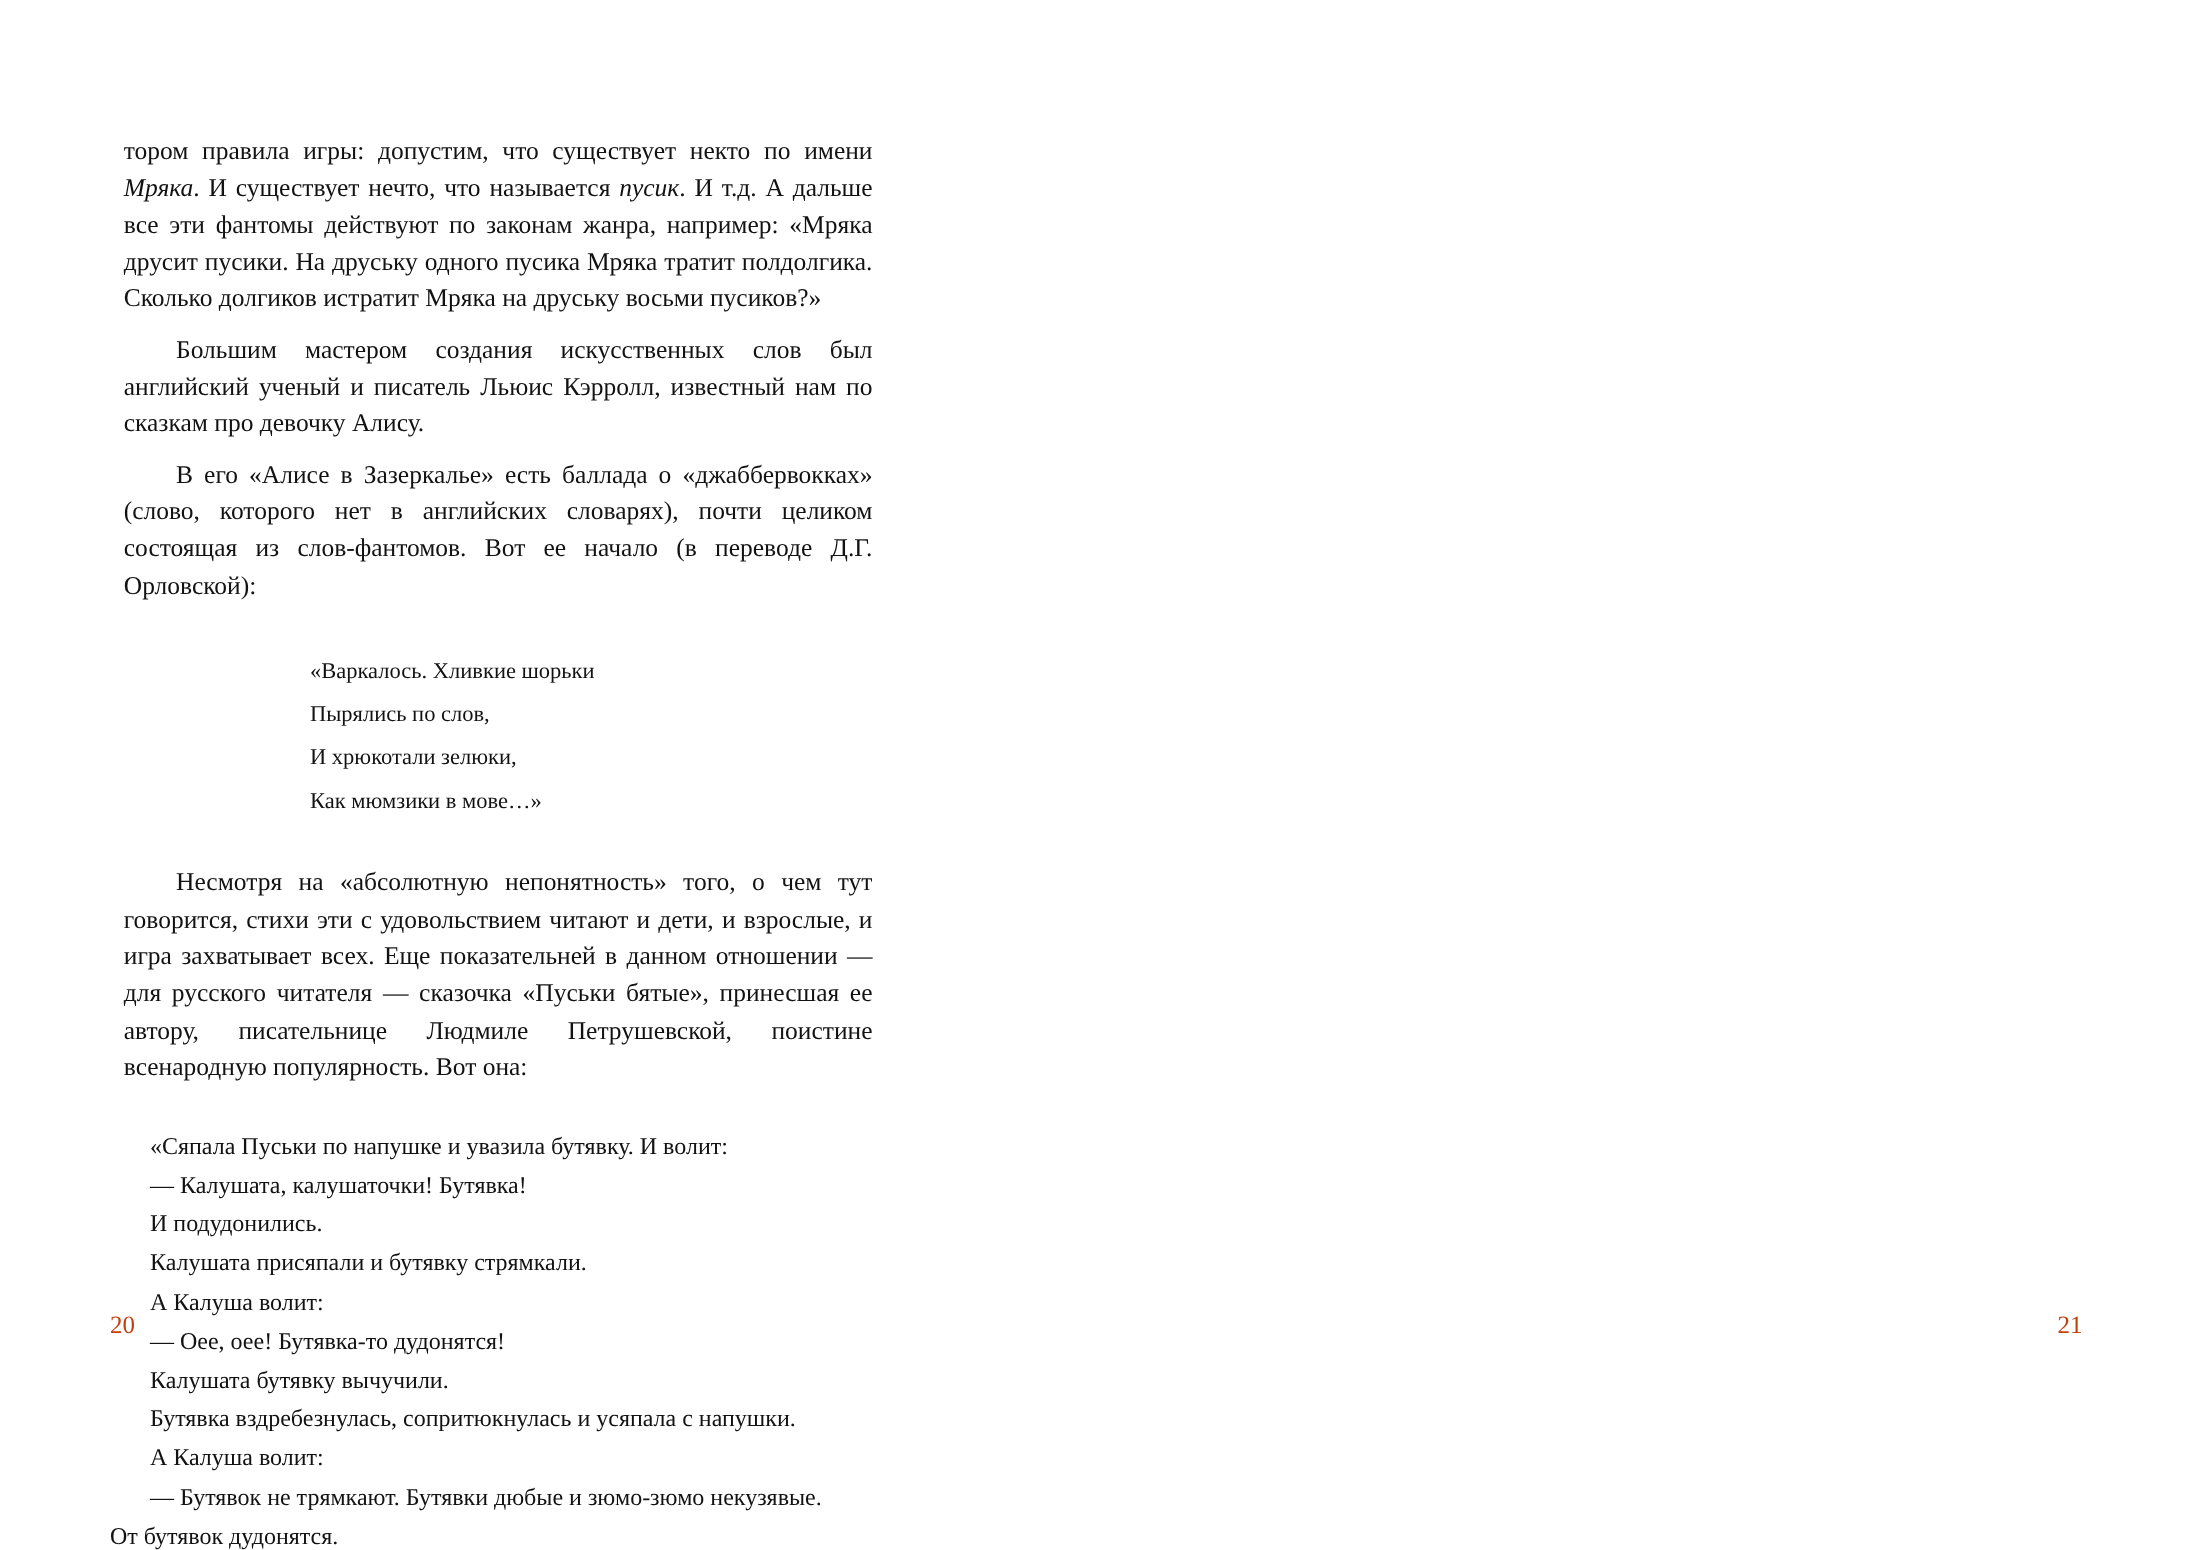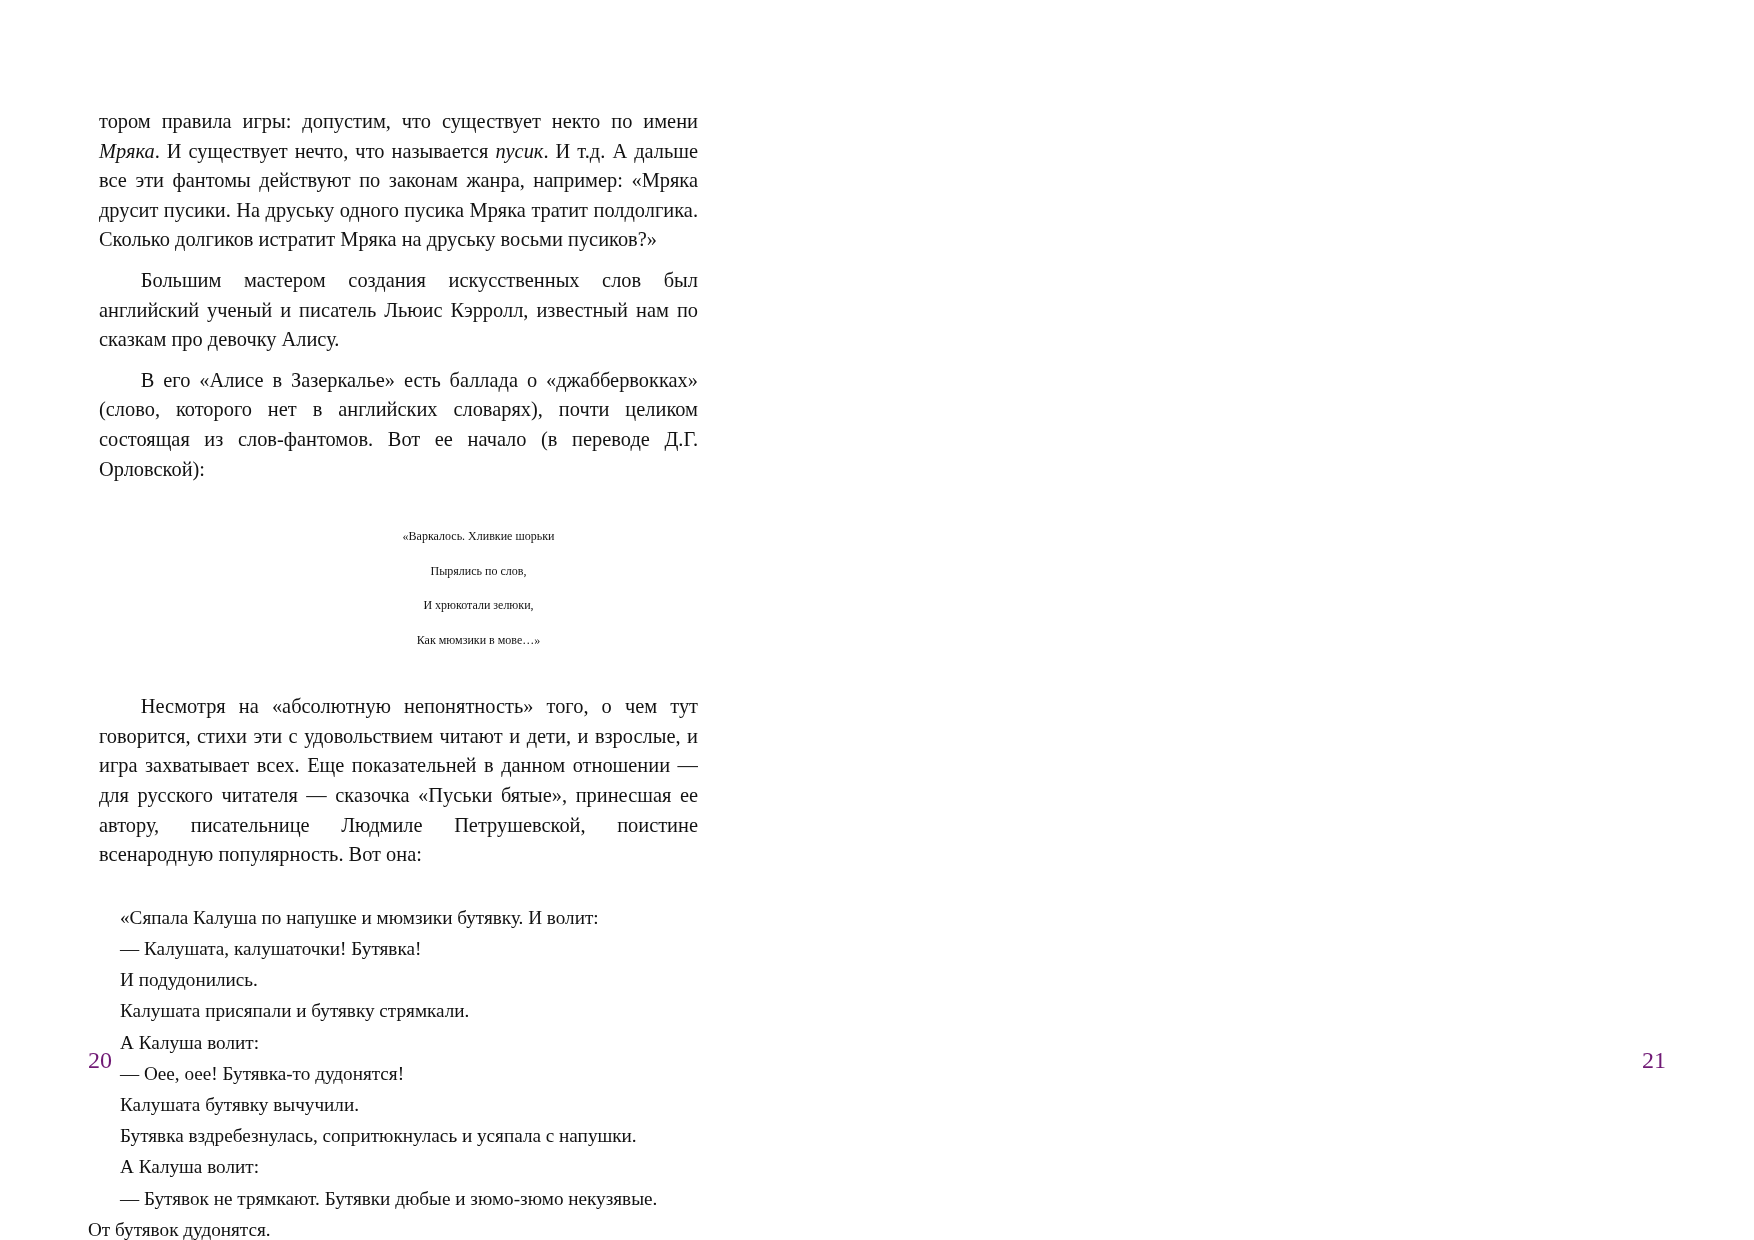--- a/index.html
+++ b/index.html
@@ -51,23 +51,23 @@
     text-indent: 2.05em;
   }
   p.noindent { text-indent: 0; }
 
   .it { font-style: italic; }
 
   
   .verse {
     margin: 35px 0 35px 0;
     text-indent: 0;
-    text-align: center;
+    text-align: left;
     padding-left: 160px;
-    font-size: 12px;
+    font-size: 18px;
     line-height: 34.5px;
   }
   .verse .vline { white-space: pre; }
 
   
   .quote {
     margin: 32px 0 0 0;
     text-indent: 0;
     text-align: left;
     font-size: 19.2px;
@@ -75,23 +75,23 @@
     padding-left: 32px;
   }
   .quote .qline { display: block; }
   .quote .qline.outdent { margin-left: -32px; }
 
   .gap-before { margin-top: 34px; }
 
   .folio {
     position: absolute;
     bottom: 170px;
-    font-size: 24px;
+    font-size: 20px;
     line-height: 19px;
-    color: #701a75;
+    color: #c2410c;
   }
   .folio-left  { left: 88px; }
   .folio-right { right: 88px; }
 </style>
 </head>
 <body>
 
 <div class="spread">
 
   <div class="page page-left">
@@ -106,21 +106,21 @@
       <div class="verse">
         <div class="vline">«Варкалось. Хливкие шорьки</div>
         <div class="vline">Пырялись по слов,</div>
         <div class="vline">И хрюкотали зелюки,</div>
         <div class="vline">Как мюмзики в мове…»</div>
       </div>
 
       <p class="gap-before">Несмотря на «абсолютную непонятность» того, о чем тут говорится, стихи эти с удовольствием читают и дети, и взрослые, и игра захватывает всех. Еще показательней в данном отношении — для русского читателя — сказочка «Пуськи бятые», принесшая ее автору, писательнице Людмиле Петрушевской, поистине всенародную популярность. Вот она:</p>
 
       <div class="quote">
-        <span class="qline">«Сяпала Калуша по напушке и мюмзики бутявку. И волит:</span>
+        <span class="qline">«Сяпала Пуськи по напушке и увазила бутявку. И волит:</span>
         <span class="qline">— Калушата, калушаточки! Бутявка!</span>
         <span class="qline">И подудонились.</span>
         <span class="qline">Калушата присяпали и бутявку стрямкали.</span>
         <span class="qline">А Калуша волит:</span>
         <span class="qline">— Оее, оее! Бутявка-то дудонятся!</span>
         <span class="qline">Калушата бутявку вычучили.</span>
         <span class="qline">Бутявка вздребезнулась, сопритюкнулась и усяпала с напушки.</span>
         <span class="qline">А Калуша волит:</span>
         <span class="qline">— Бутявок не трямкают. Бутявки дюбые и зюмо-зюмо некузявые.</span>
         <span class="qline outdent">От бутявок дудонятся.</span>

